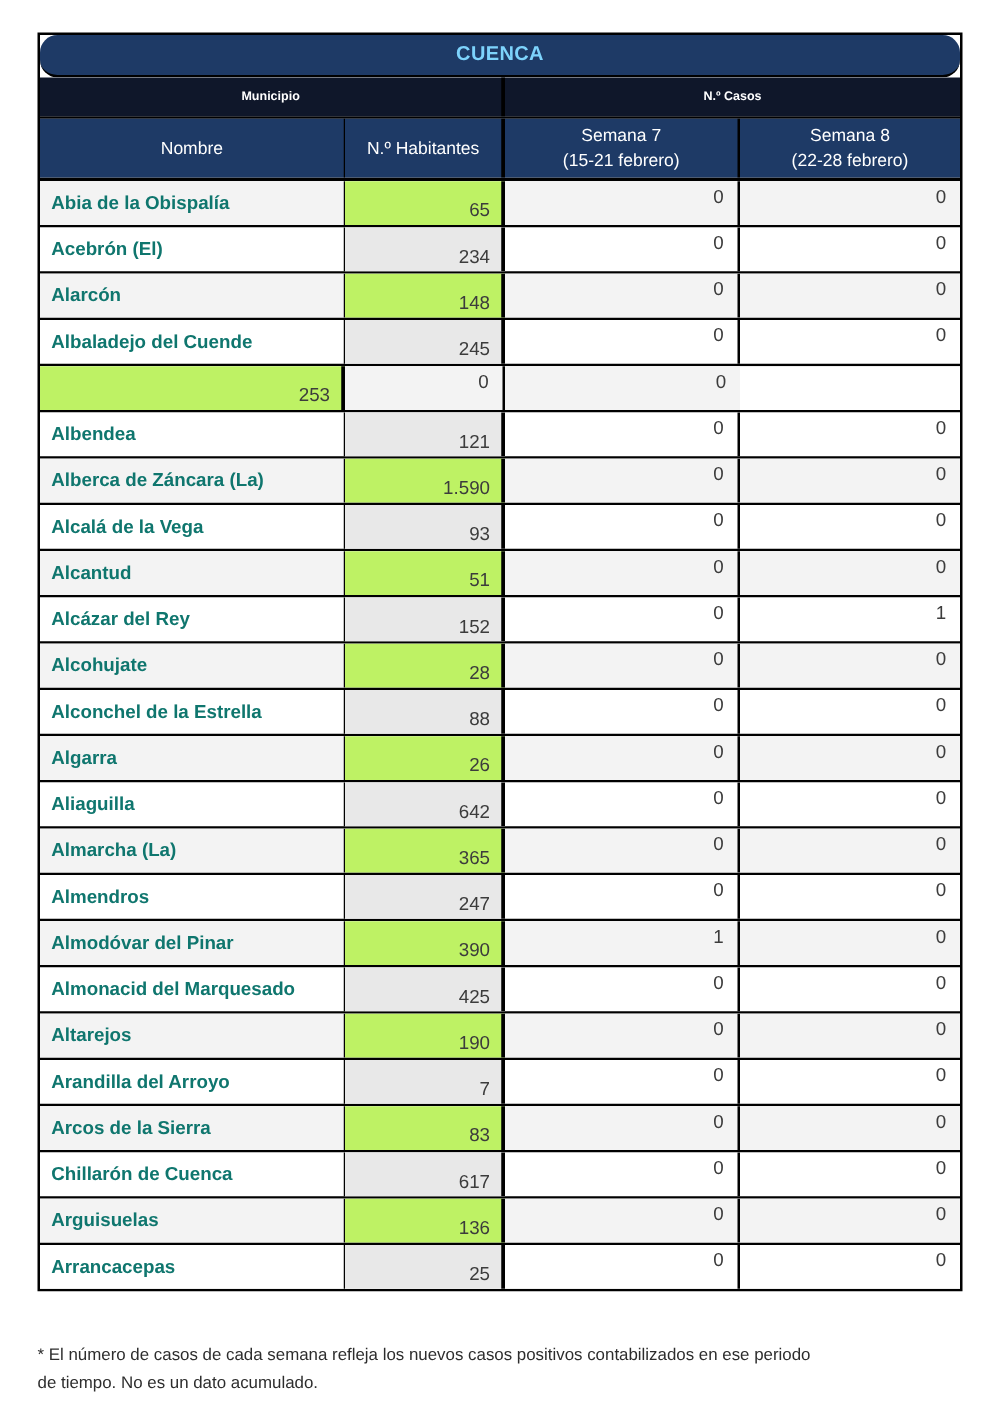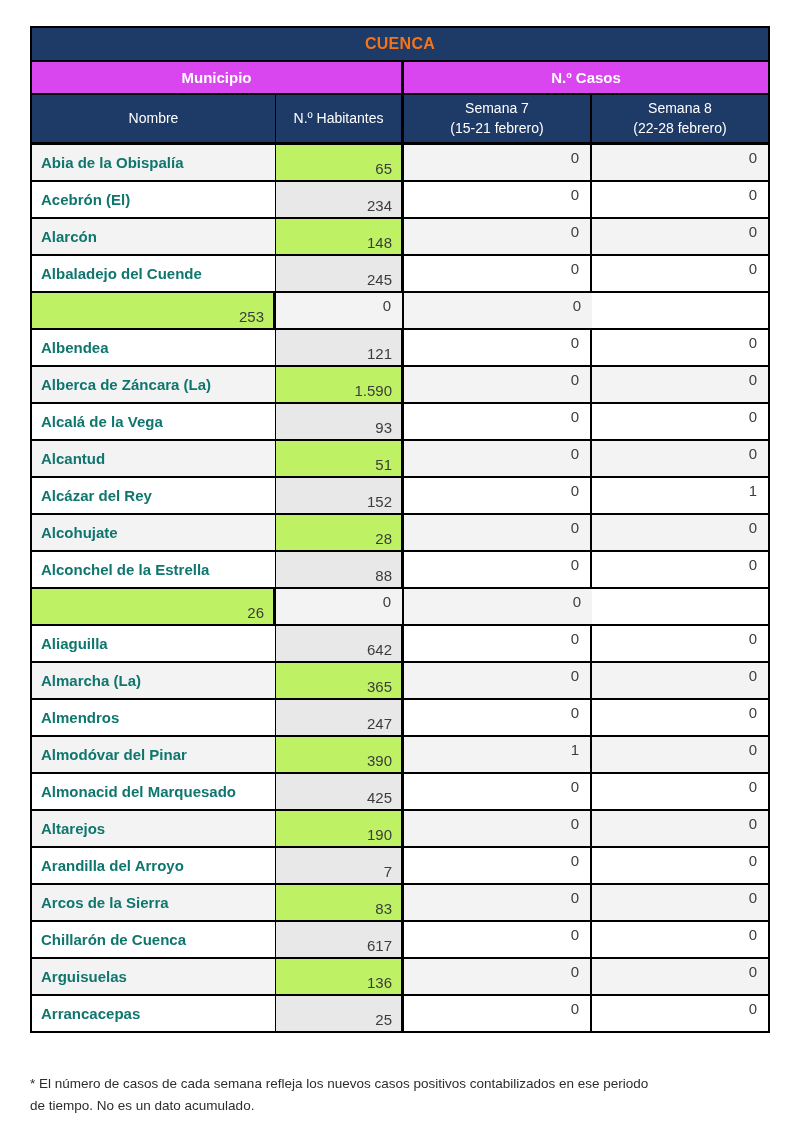--- a/index.html
+++ b/index.html
@@ -14,36 +14,37 @@
   .table-wrap {
     position:absolute; left:30px; top:26px;
     width:740px;
     border:2px solid #000;
     background:#fff;
   }
   
   .row-title {
     height:34px;
     background:#1e3a66;
-    color:#f97316;
+    color:#7dd3fc;
     display:flex; align-items:center; justify-content:center;
     font-weight:bold; font-size:16px;
     border-bottom:2px solid #000;
     letter-spacing:.3px;
+    border-radius:14px;
   }
   .row-group {
     display:grid;
     grid-template-columns:372px 364px;
     height:33px;
     border-bottom:2px solid #000;
   }
   .row-group .gcell {
-    background:#d946ef; color:#fff;
+    background:#0f172a; color:#fff;
     display:flex; align-items:center; justify-content:center;
-    font-weight:bold; font-size:15px;
+    font-weight:bold; font-size:10px;
   }
   .row-group .gcell:first-child { border-right:3px solid #000; }
   .row-sub {
     display:grid;
     grid-template-columns:244px 128px 188px 176px;
     height:50px;
     border-bottom:3px solid #000;
   }
   .row-sub .scell {
     background:#1e3a66; color:#fff;
@@ -202,20 +203,21 @@
   </div>
 
   <div class="trow">
     <div class="cell c-name">Alconchel de la Estrella</div>
     <div class="cell c-hab">88</div>
     <div class="cell c-case c-s7">0</div>
     <div class="cell c-case c-s8">0</div>
   </div>
 
   <div class="trow odd">
+    <div class="cell c-name">Algarra</div>
     <div class="cell c-hab">26</div>
     <div class="cell c-case c-s7">0</div>
     <div class="cell c-case c-s8">0</div>
   </div>
 
   <div class="trow">
     <div class="cell c-name">Aliaguilla</div>
     <div class="cell c-hab">642</div>
     <div class="cell c-case c-s7">0</div>
     <div class="cell c-case c-s8">0</div>

